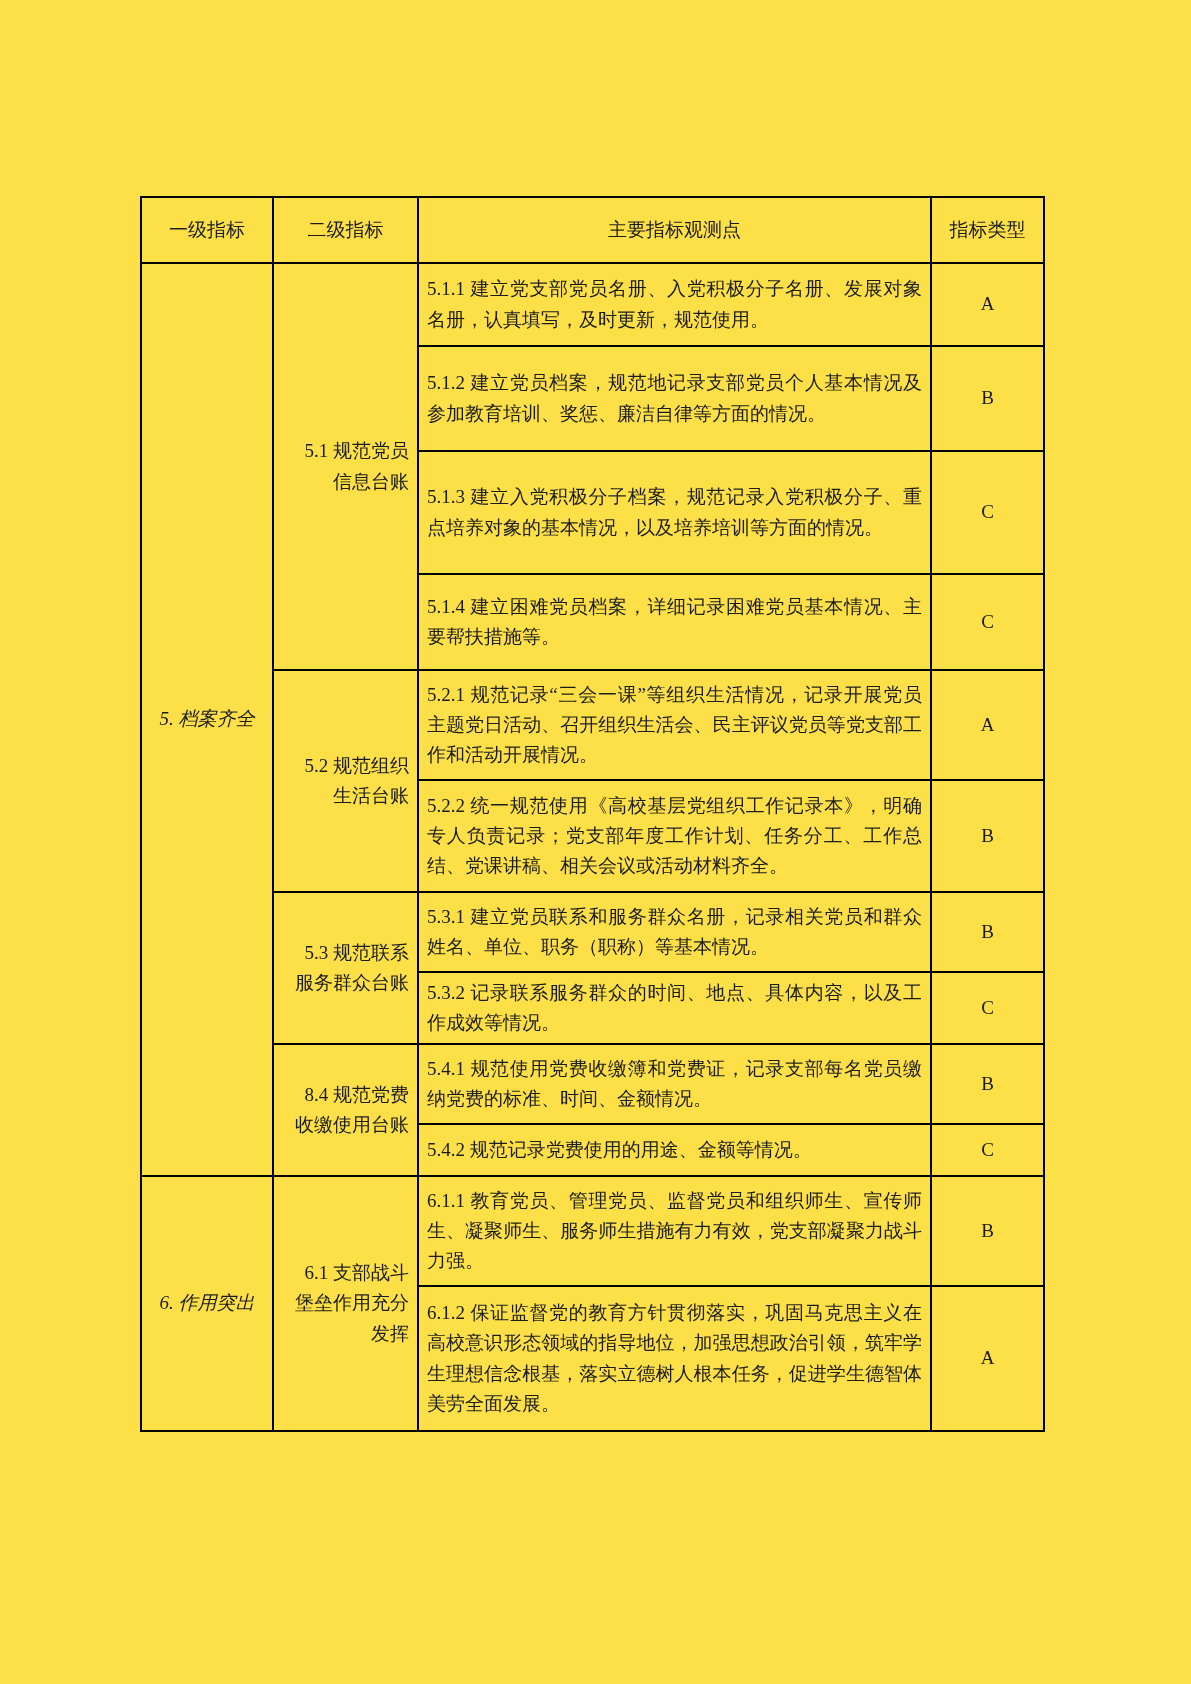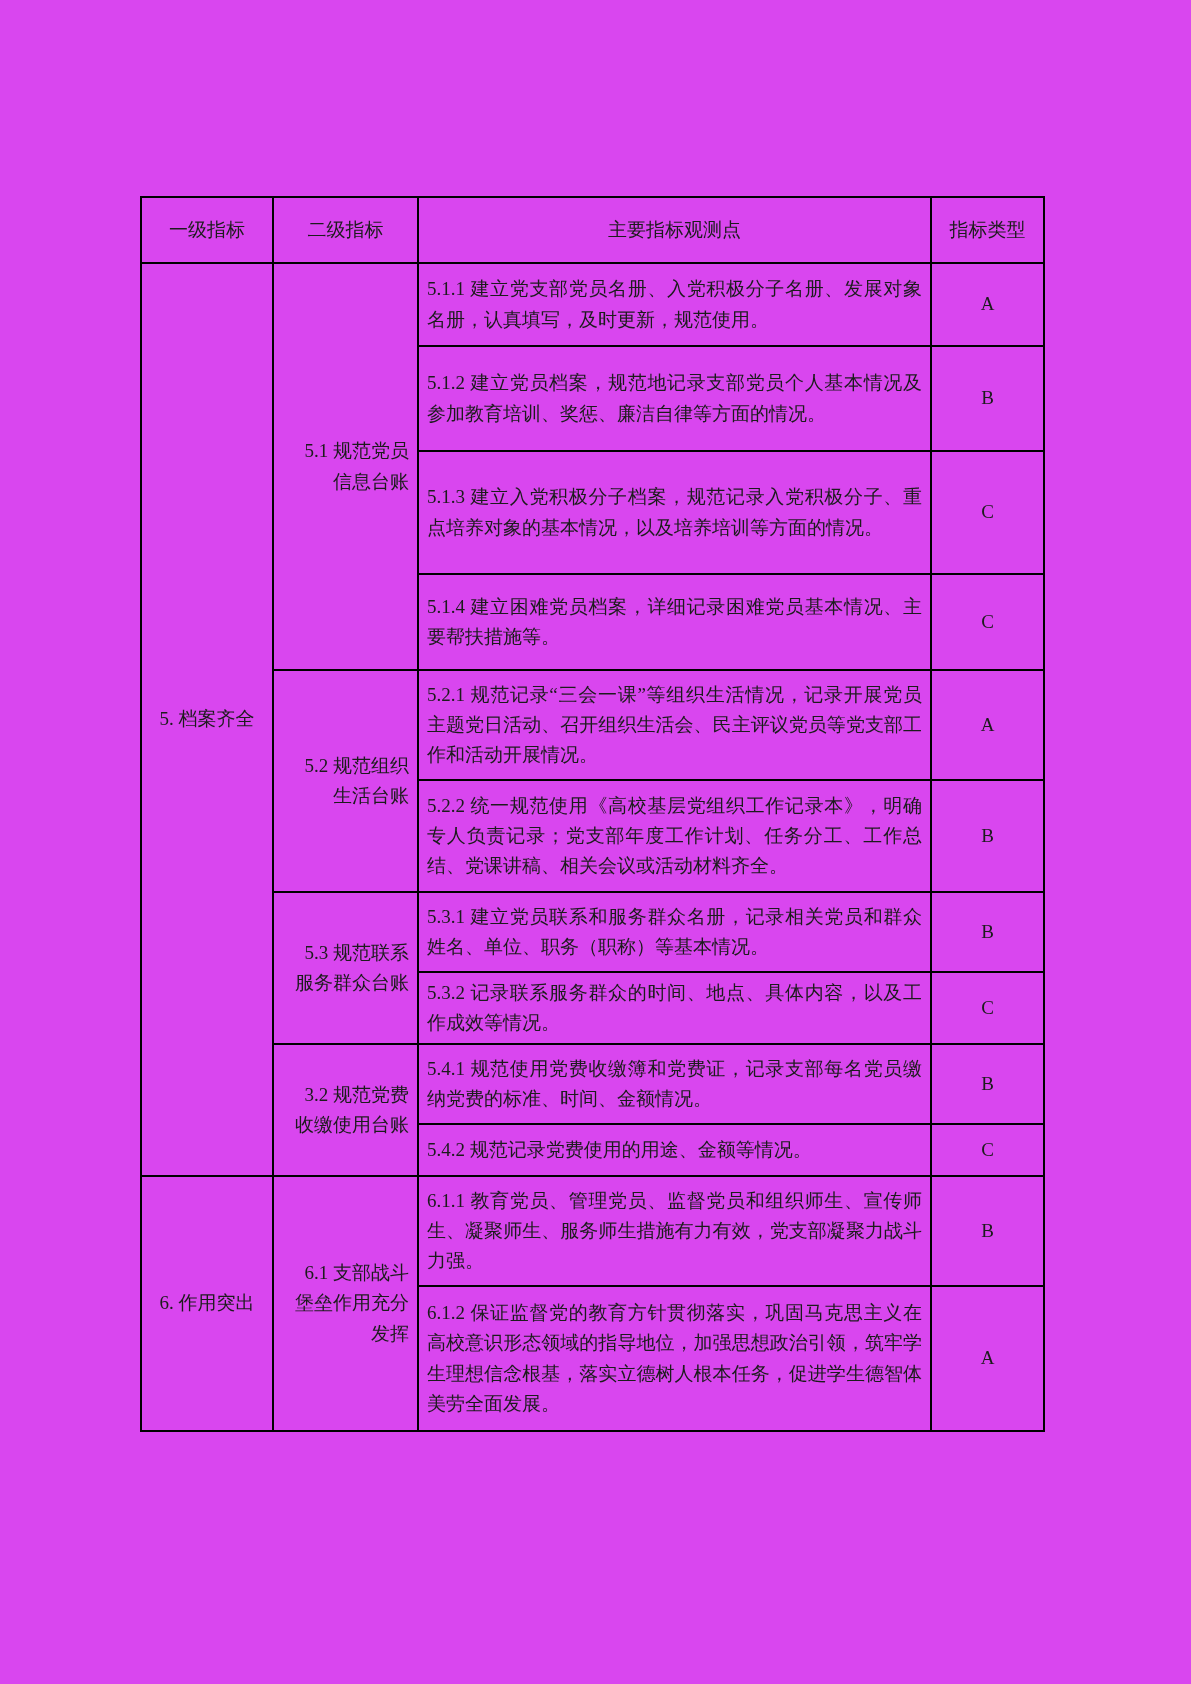--- a/index.html
+++ b/index.html
@@ -5,21 +5,21 @@
   html, body { margin: 0; padding: 0; }
   body {
     width: 1191px; height: 1684px;
     background: #ffffff;
     font-family: "Liberation Serif", "DejaVu Serif", serif;
     color: #1c1c1c;
   }
   .page {
     position: relative;
     width: 1191px; height: 1684px;
-    background: #d946ef;
+    background: #fde047;
     overflow: hidden;
   }
   table.indicator {
     position: absolute;
     left: 140px; top: 196px;
     width: 903px;
     border-collapse: collapse;
     table-layout: fixed;
   }
   table.indicator td, table.indicator th {
@@ -34,20 +34,21 @@
   th.hdr {
     font-family: "Liberation Sans", "DejaVu Sans", sans-serif;
     font-weight: bold;
     text-align: center;
     font-size: 19px;
     padding: 2px 4px;
   }
   td.lv1 {
     text-align: center;
     padding: 2px 4px;
+    font-style: italic;
   }
   td.lv2 {
     text-align: right;
     white-space: pre-line;
     padding: 2px 6px;
     font-family: Liberation Serif, serif;
   }
   td.obs {
     text-align: justify;
     padding: 6px 13px;
@@ -108,21 +109,21 @@
       <td class="lv2" rowspan="2">5.3 规范联系
 服务群众台账</td>
       <td class="obs">5.3.1 建立党员联系和服务群众名册，记录相关党员和群众姓名、单位、职务（职称）等基本情况。</td>
       <td class="typ">B</td>
     </tr>
     <tr style="height:72px">
       <td class="obs">5.3.2 记录联系服务群众的时间、地点、具体内容，以及工作成效等情况。</td>
       <td class="typ">C</td>
     </tr>
     <tr style="height:80px">
-      <td class="lv2" rowspan="2">3.2 规范党费
+      <td class="lv2" rowspan="2">8.4 规范党费
 收缴使用台账</td>
       <td class="obs">5.4.1 规范使用党费收缴簿和党费证，记录支部每名党员缴纳党费的标准、时间、金额情况。</td>
       <td class="typ">B</td>
     </tr>
     <tr style="height:52px">
       <td class="obs">5.4.2 规范记录党费使用的用途、金额等情况。</td>
       <td class="typ">C</td>
     </tr>
     <tr style="height:110px">
       <td class="lv1" rowspan="2">6. 作用突出</td>

